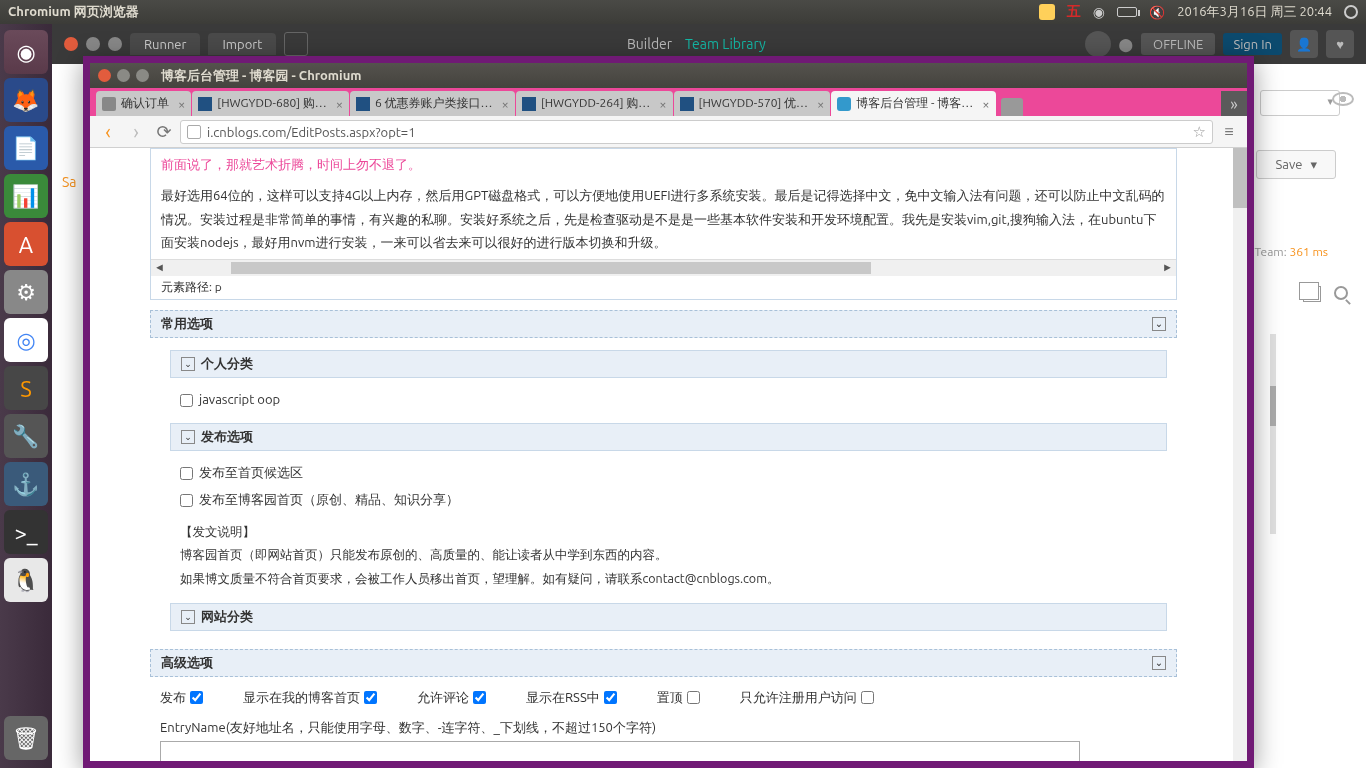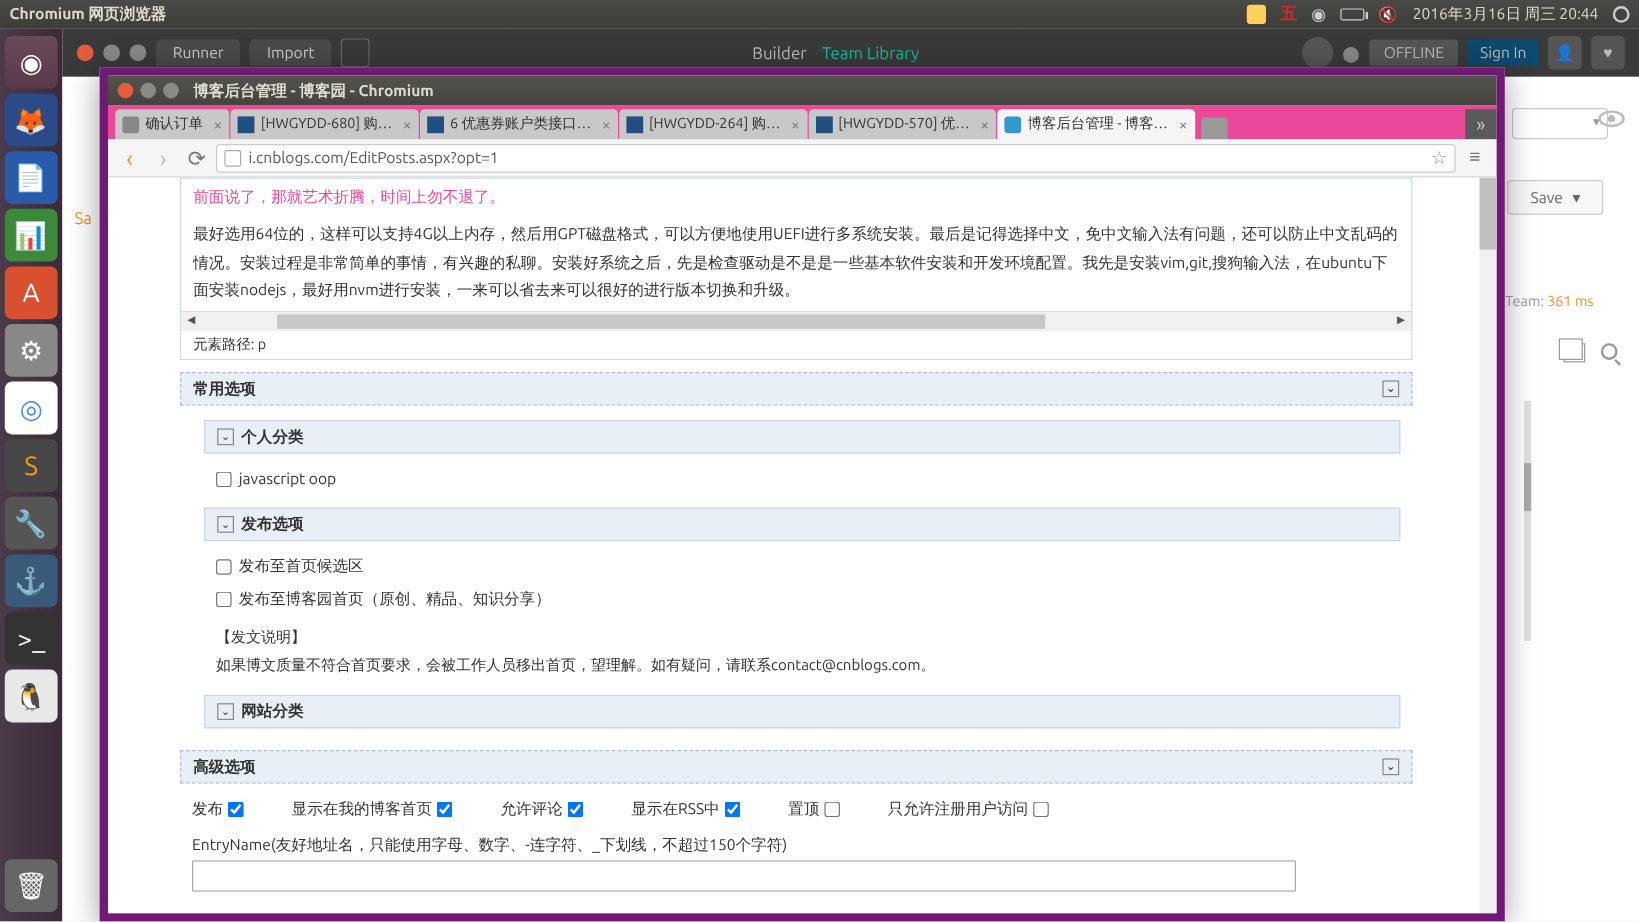--- a/index.html
+++ b/index.html
@@ -252,20 +252,21 @@
       <div class="subsection">
         <span class="toggle">⌄</span>
         <b>发布选项</b>
       </div>
       <div class="subcontent">
         <label><input type="checkbox" style=""><span>发布至首页候选区</span></label>
         <label><input type="checkbox" style=""><span>发布至博客园首页（原创、精品、知识分享）</span></label>
       </div>
       <div class="note">
         <div>【发文说明】</div>
+        <div>博客园首页（即网站首页）只能发布原创的、高质量的、能让读者从中学到东西的内容。</div>
         <div>如果博文质量不符合首页要求，会被工作人员移出首页，望理解。如有疑问，请联系contact@cnblogs.com。</div>
       </div>
 
       <div class="subsection">
         <span class="toggle">⌄</span>
         <b>网站分类</b>
       </div>
 
       <div class="section-hdr" style="margin-top:18px">
         <span>高级选项</span>

